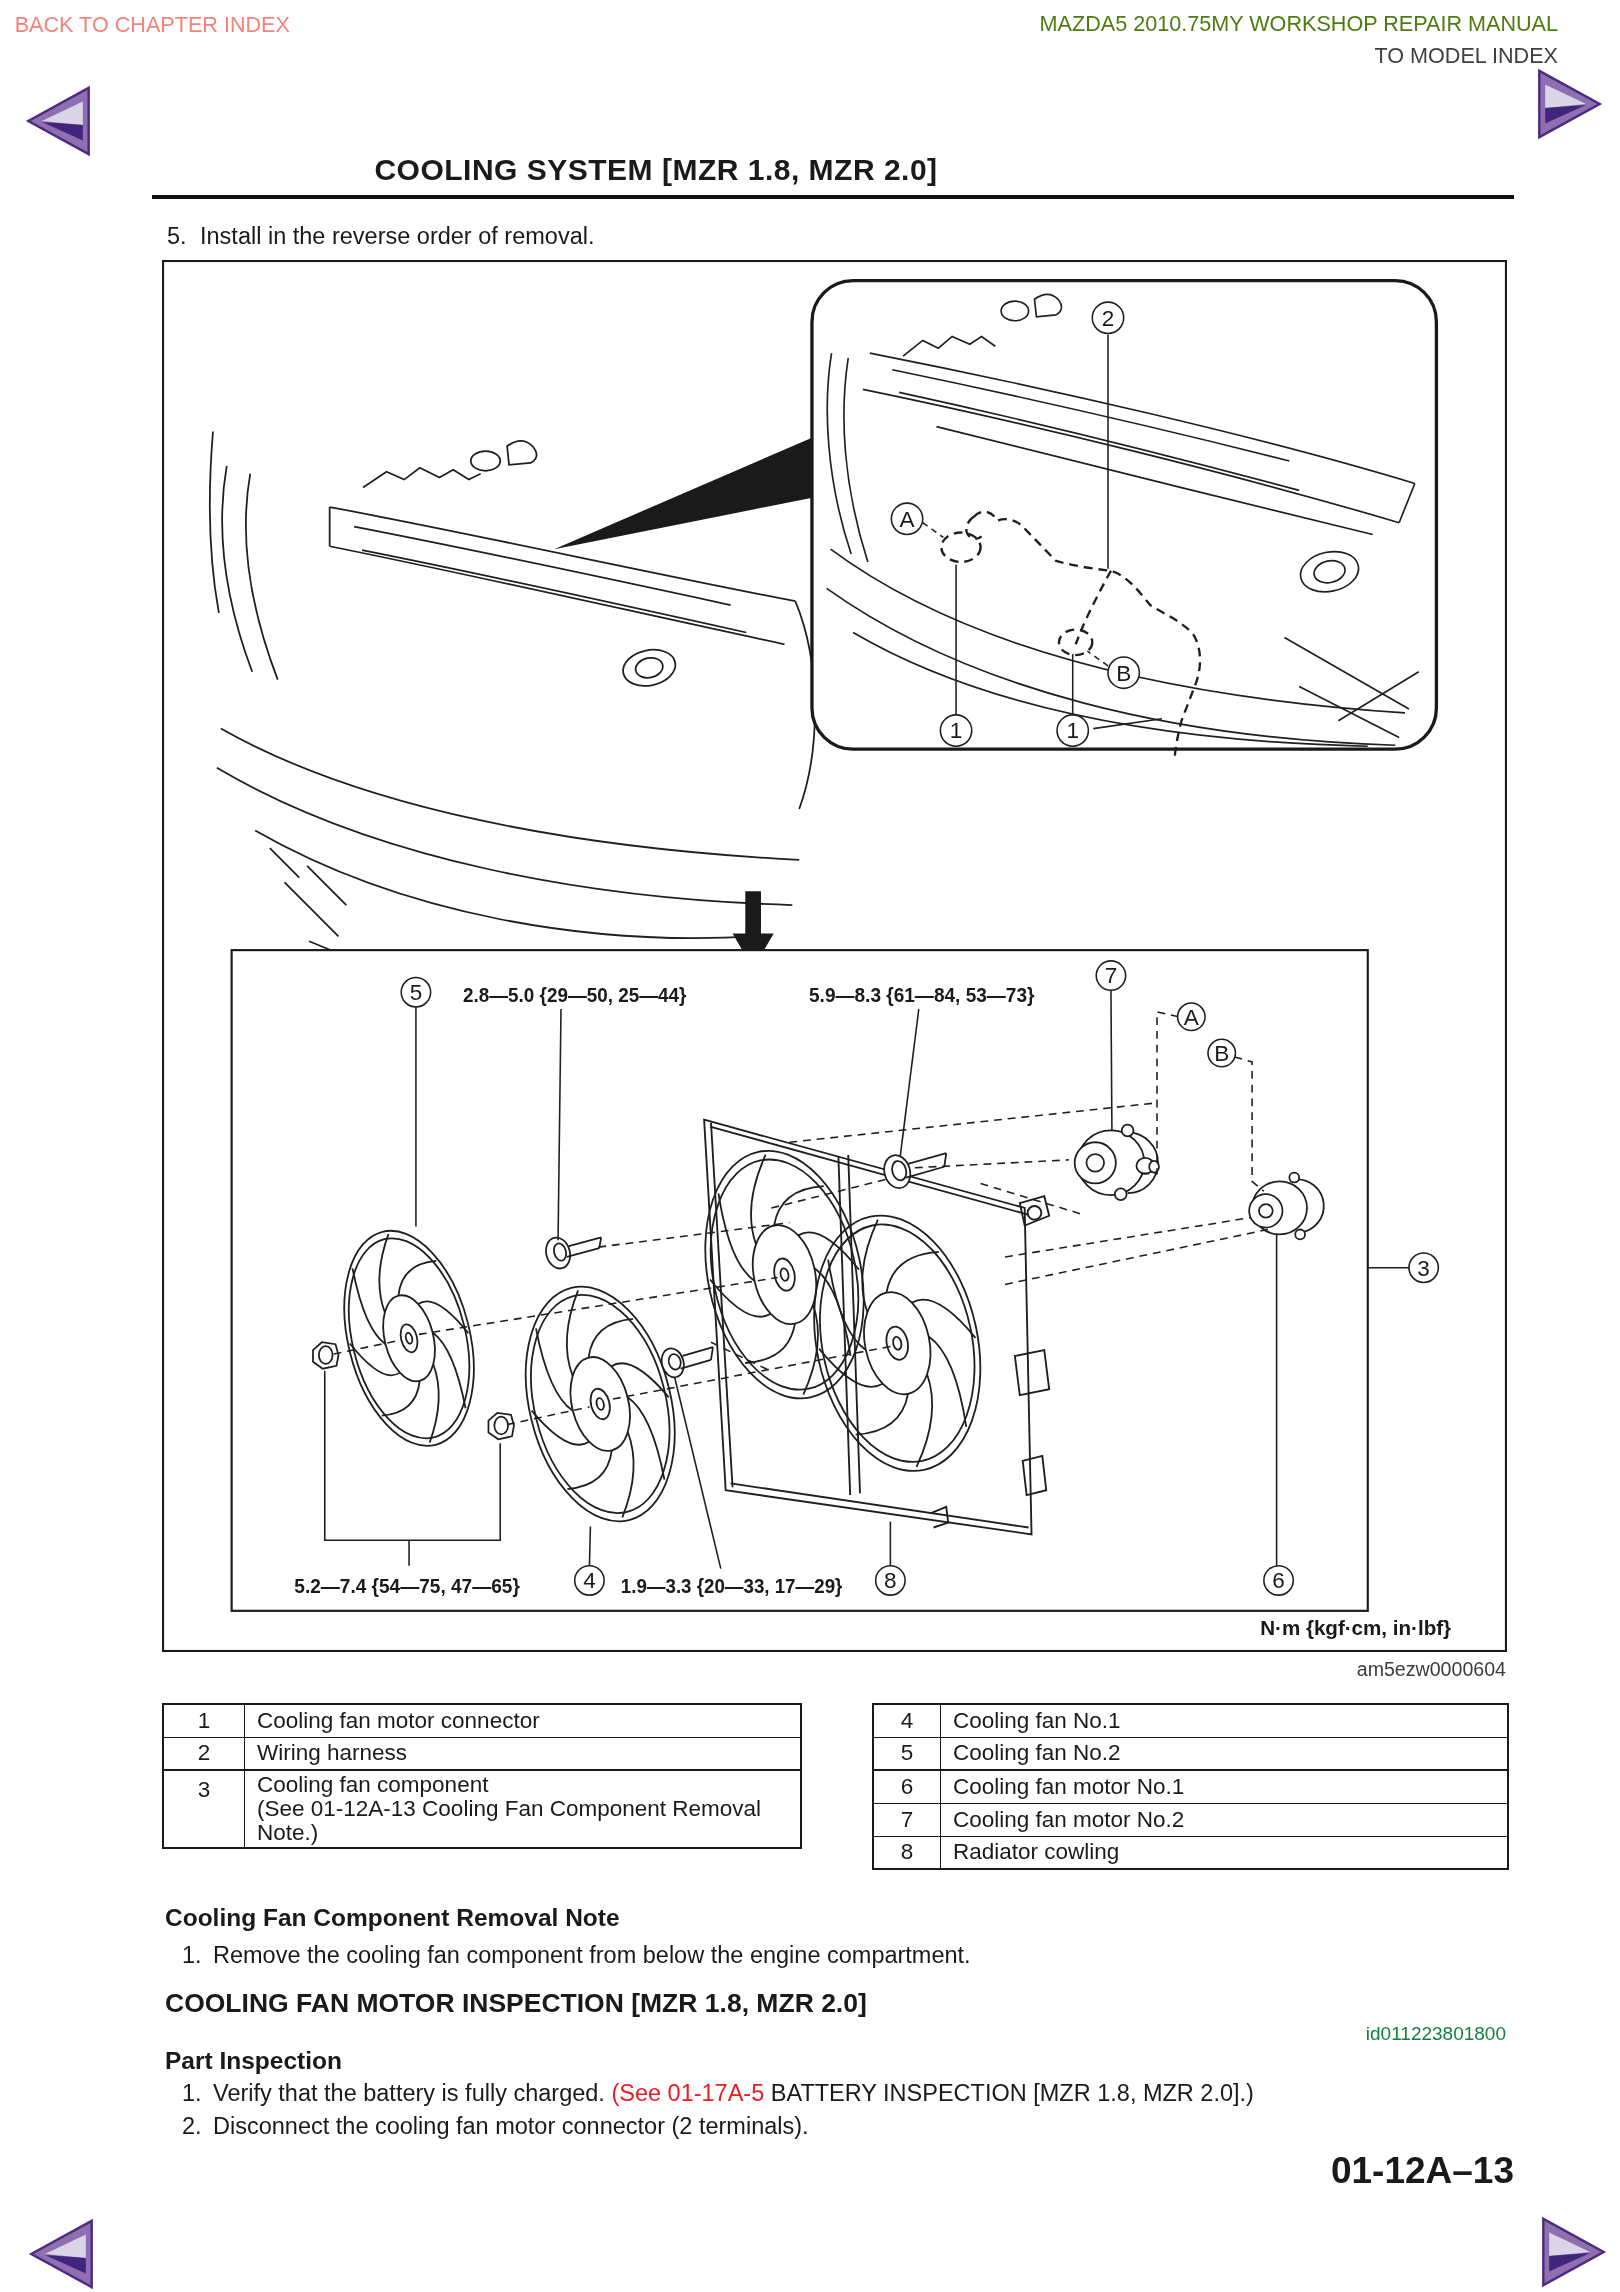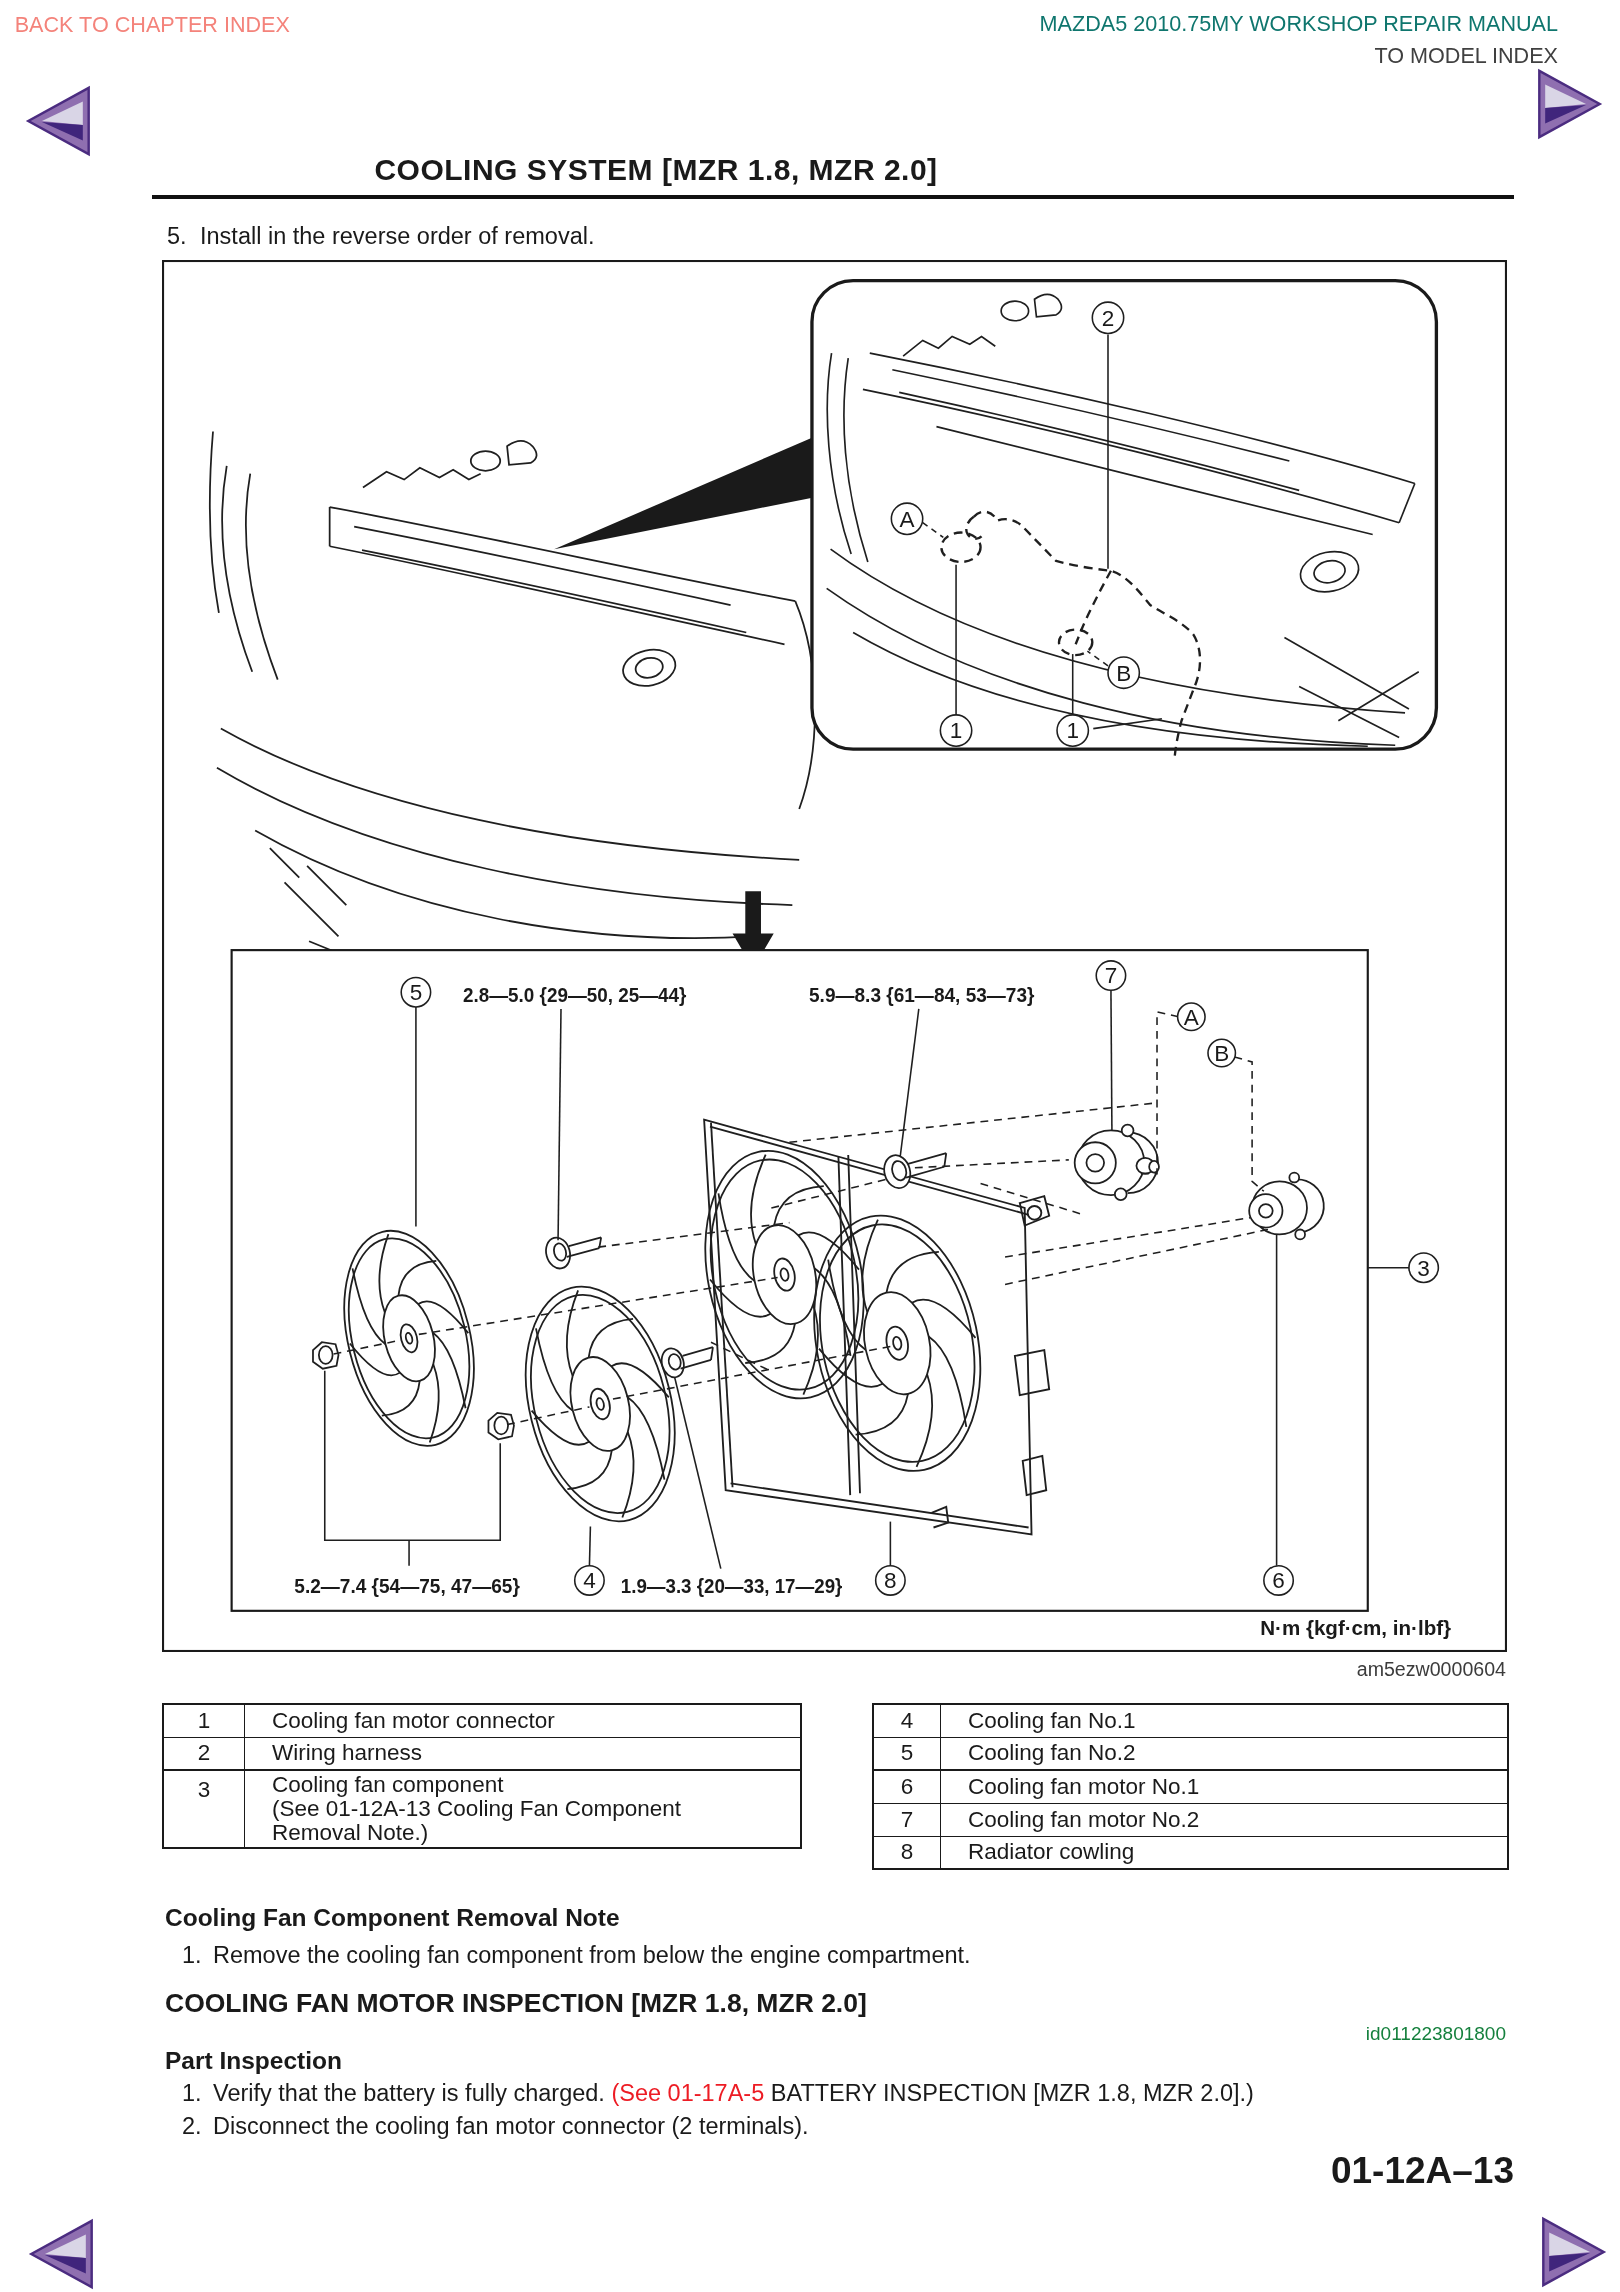--- a/index.html
+++ b/index.html
@@ -1,32 +1,32 @@
 <!DOCTYPE html>
 <html><head>
 <meta charset="utf-8">
 <style>
   html,body{margin:0;padding:0;background:#ffffff;}
   body{width:1620px;height:2293px;position:relative;font-family:"Liberation Sans",sans-serif;color:#1a1a1a;overflow:hidden;}
   .abs{position:absolute;}
   
   .back-link{left:14.7px;top:11.8px;font-size:21.6px;color:#f4837b;}
   .hdr-right{right:62px;top:7.8px;text-align:right;line-height:32px;font-size:21.6px;}
-  .hdr-title{color:#0f766e;text-align:right;}
+  .hdr-title{color:#4d7c0f;text-align:right;}
   .hdr-model{color:#404040;}
   .page-title{left:0;top:153px;width:1312px;text-align:center;font-size:30px;font-weight:bold;letter-spacing:0.5px;}
   .title-rule{left:152px;top:195px;width:1362px;height:3.9px;background:#111;}
   .step5{left:167px;top:223px;font-size:23.5px;}
   .step5 .n{display:inline-block;width:33px;}
   
   .fig-svg{left:162px;top:260px;}
   .fig-caption{right:114px;top:1658px;font-size:19.6px;color:#3c3c3c;}
   
   table.legend{border-collapse:collapse;position:absolute;table-layout:fixed;}
-  table.legend td{border:1.4px solid #1a1a1a;font-size:22.5px;padding:2px 27px;vertical-align:middle;color:#1a1a1a;}
+  table.legend td{border:1.4px solid #1a1a1a;font-size:22.5px;padding:2px 12px;vertical-align:middle;color:#1a1a1a;}
   table.legend{border:2.5px solid #1a1a1a;}
   table.legend td.num{text-align:center;padding:2px 2px;}
   table.legend tr.thick td{border-top:2.5px solid #1a1a1a;}
   .lbl{white-space:pre-line;line-height:24px;}
   #legend-left{left:162px;top:1703px;width:640px;}
   #legend-left td.num{width:76px;}
   #legend-left tr{height:33px;}
   #legend-right{left:872px;top:1703px;width:637px;}
   #legend-right td.num{width:62px;}
   #legend-right tr{height:33px;}

